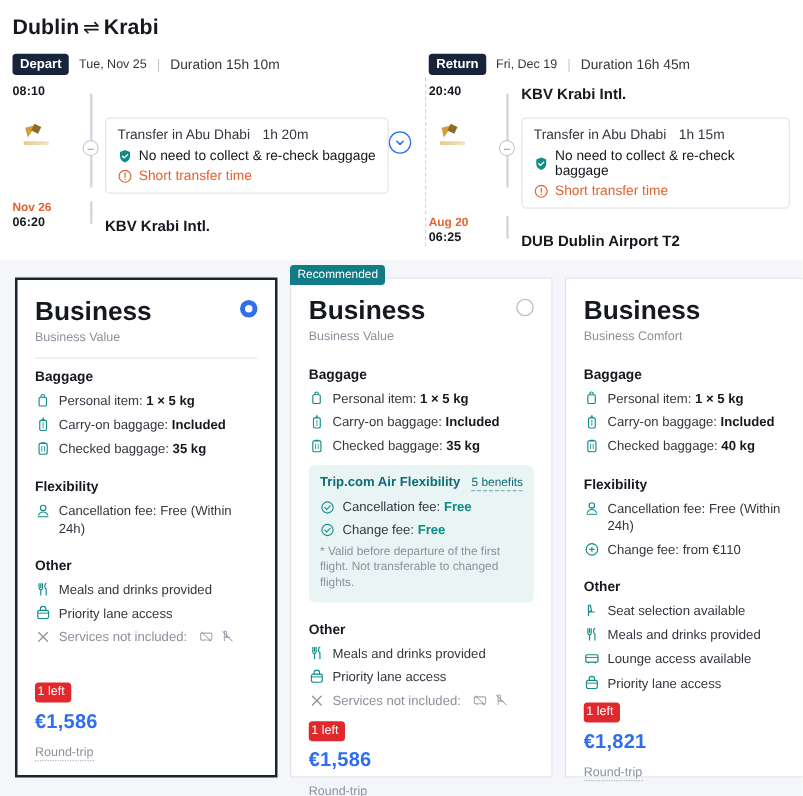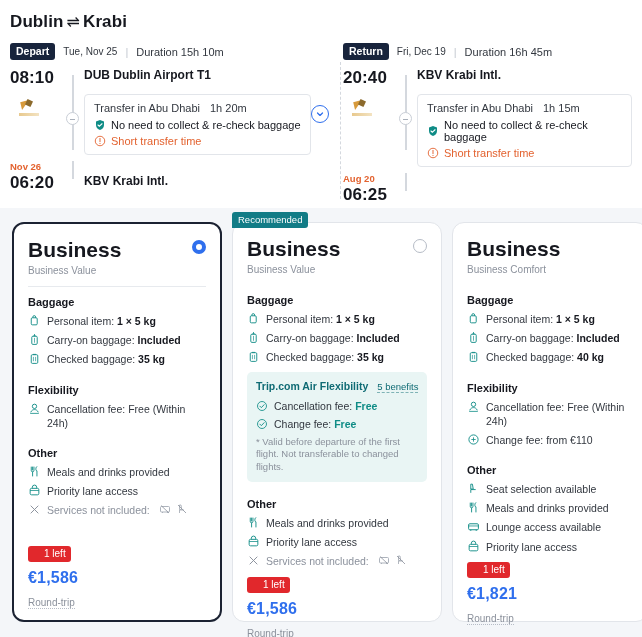--- a/index.html
+++ b/index.html
@@ -33,21 +33,21 @@
     background: #18243c; color: #fff; font-size: 10.5px; font-weight: bold;
     border-radius: 3px; padding: 3px 6px 3px 6px; line-height: 1;
   }
   .leg-date { font-size: 10px; color: #32373f; }
   .leg-sep { color: #c4c9d1; font-size: 11px; }
   .leg-dur { font-size: 11px; color: #32373f; }
 
   .timeline { position: relative; }
   .tl-row { display: flex; align-items: flex-start; position: relative; }
   .tl-time { width: 52px; flex: 0 0 52px; text-align: left; }
-  .tl-time .t { font-size: 17px; font-weight: bold; color: #16181f; letter-spacing:.1px;}
+  .tl-time .t { font-size: 10px; font-weight: bold; color: #16181f; letter-spacing:.1px;}
   .tl-time .nextday { font-size: 9.5px; color: #e3622f; font-weight: bold; margin-bottom:1px; }
   .tl-rail { width: 22px; flex: 0 0 22px; position: relative; }
   .rail-line { position: absolute; left: 10px; top: 0; bottom: 0; width: 2px; background: #d4d8de; }
   .rail-dot {
     position: absolute; left: 4px; width: 13px; height: 13px; border-radius: 50%;
     background: #fff; border: 1.5px solid #c9ced6;
   }
   .rail-dot::after{
     content:""; position:absolute; left:3px; top:5.5px; width:5px; height:1.5px; background:#a9b0ba;
   }
@@ -91,21 +91,21 @@
   }
 
   
   .fares {
     position: absolute; left: 0; top: 208px; right: 0; bottom: 0;
     background: #f4f6f9; padding: 14px 0 0 0;
     display: flex; gap: 10px; padding-left: 12px;
   }
   .card {
     position: relative; width: 210px; flex: 0 0 210px;
-    background: #fff; border-radius: 12px; border: 1px solid #e2e5ea;
+    background: #fff; border-radius: 0; border: 1px solid #e2e5ea;
     padding: 14px 14px 10px 14px;
     display: flex; flex-direction: column;
     height: 400px;
   }
   .card.selected { border: 2px solid #1b2232; }
   .card.third { flex: 0 0 196px; width: 196px; }
 
   .ribbon {
     position: absolute; top: -11px; left: -1px;
     background: #127c86; color: #fff; font-size: 9.5px; font-weight: normal;
@@ -142,21 +142,21 @@
   .flexbox .fb-title { font-size: 10.5px; font-weight: bold; color: #0f6b74; }
   .flexbox .fb-link { font-size: 9.5px; color: #0f6b74; border-bottom: 1px dashed #7fb3b6; cursor: pointer; }
   .flexbox .fb-row { display: flex; align-items: center; gap: 6px; font-size: 10.5px; color: #32373f; margin-bottom: 6px; }
   .flexbox .fb-row b { color: #0f8c86; }
   .flexbox .fb-note { font-size: 9.5px; color: #8b919c; line-height: 1.35; }
 
   .spacer { flex: 1 1 auto; }
 
   .badge-left {
     display: inline-block; background: #e1282c; color: #fff; font-size: 10px;
-    padding: 1px 5px 2px 16px; border-radius: 3px; margin-bottom: 5px; line-height:1.3;
+    padding: 1px 5px 2px 2px; border-radius: 3px; margin-bottom: 5px; line-height:1.3;
   }
   .price { font-size: 16px; font-weight: bold; color: #2f6fed; letter-spacing: .2px; }
   .trip-type { font-size: 10px; color: #8b919c; border-bottom: 1px dotted #b6bcc6; display:inline-block; margin-top: 10px;}
   .addon { font-size: 10.5px; font-weight: bold; color: #0f8c86; margin-top: 6px; }
 
   .badge-wrap { margin-bottom: 2px; }
   svg { display: block; }
 </style>
 </head>
 <body>
@@ -180,23 +180,20 @@
           <span class="leg-dur">Duration 15h 10m</span>
         </div>
 
         <div class="timeline">
           <div class="tl-row">
             <div class="tl-time">
               <div class="t">08:10</div>
             </div>
             <div class="tl-rail" style="height:20px">
               <div class="rail-line" style="top:7px"></div>
-            </div>
-            <div class="tl-main">
-              <div class="airport">DUB Dublin Airport T1</div>
             </div>
           </div>
 
           <div class="tl-row">
             <div class="tl-time logo-cell">
               <div class="airline-logo">
                 <div class="bird"></div>
                   <div class="bird2"></div>
                   <div class="bar"></div>
               </div>
@@ -310,20 +307,23 @@
           </div>
 
           <div class="tl-row">
             <div class="tl-time">
               <div class="nextday">Aug 20</div>
               <div class="t">06:25</div>
             </div>
             <div class="tl-rail" style="height:30px">
               <div class="rail-line" style="bottom:12px"></div>
             </div>
+            <div class="tl-main" style="padding-top:13px">
+              <div class="airport">DUB Dublin Airport T2</div>
+            </div>
           </div>
         </div>
       </div>
     </div>
 
     <div class="expand-btn">
       <span>
         <svg width="10" height="10" viewBox="0 0 24 24">
             <path d="M6 9.5l6 6 6-6" stroke="#2f6fed" stroke-width="3" fill="none" stroke-linecap="round" stroke-linejoin="round"></path>
           </svg>

